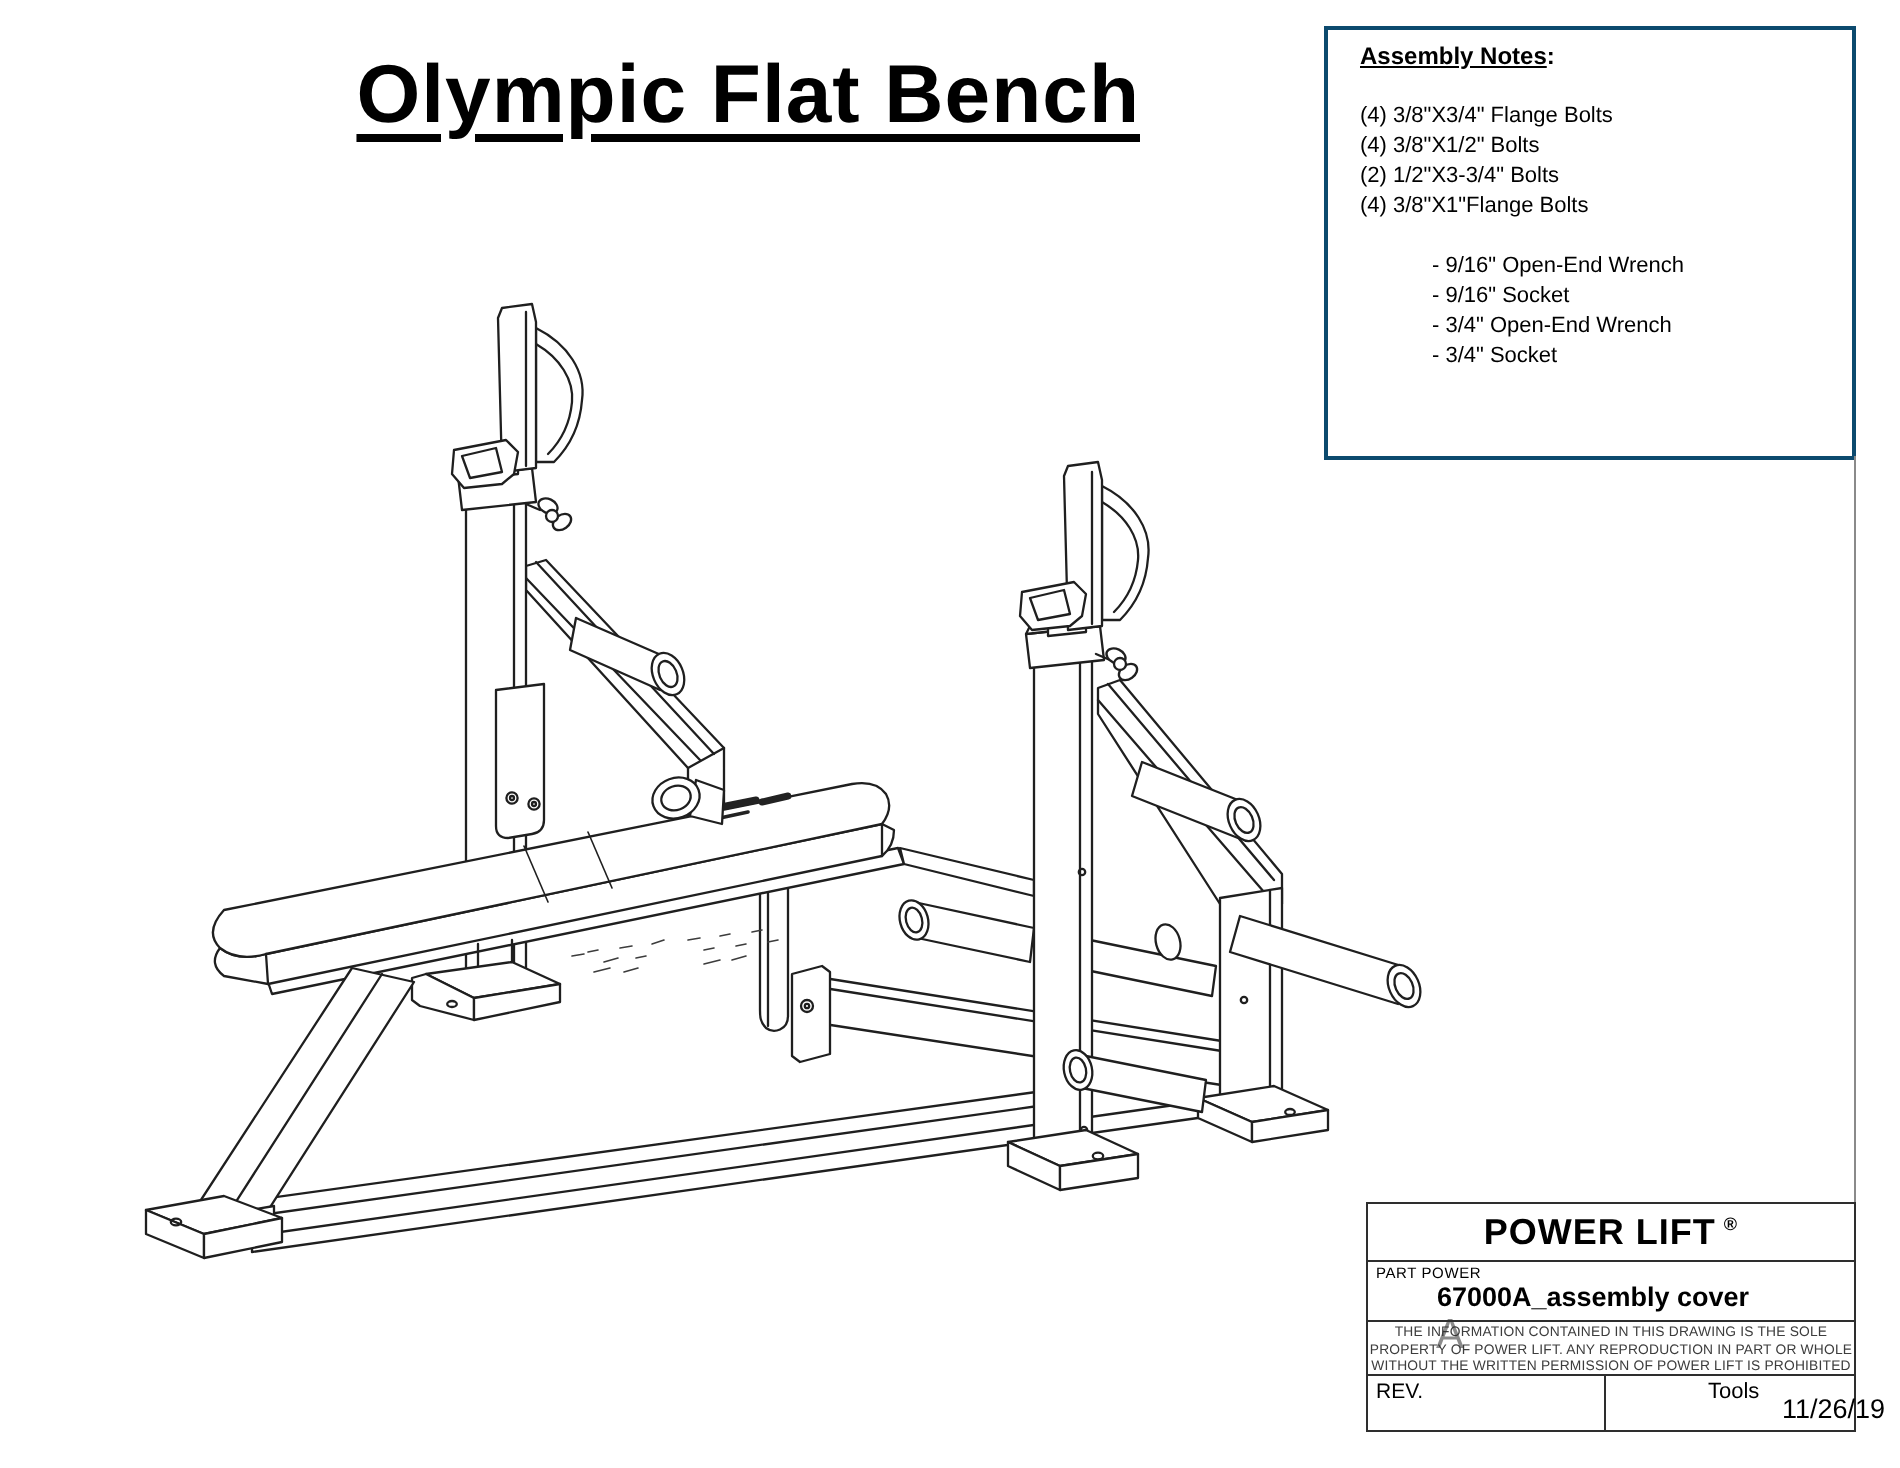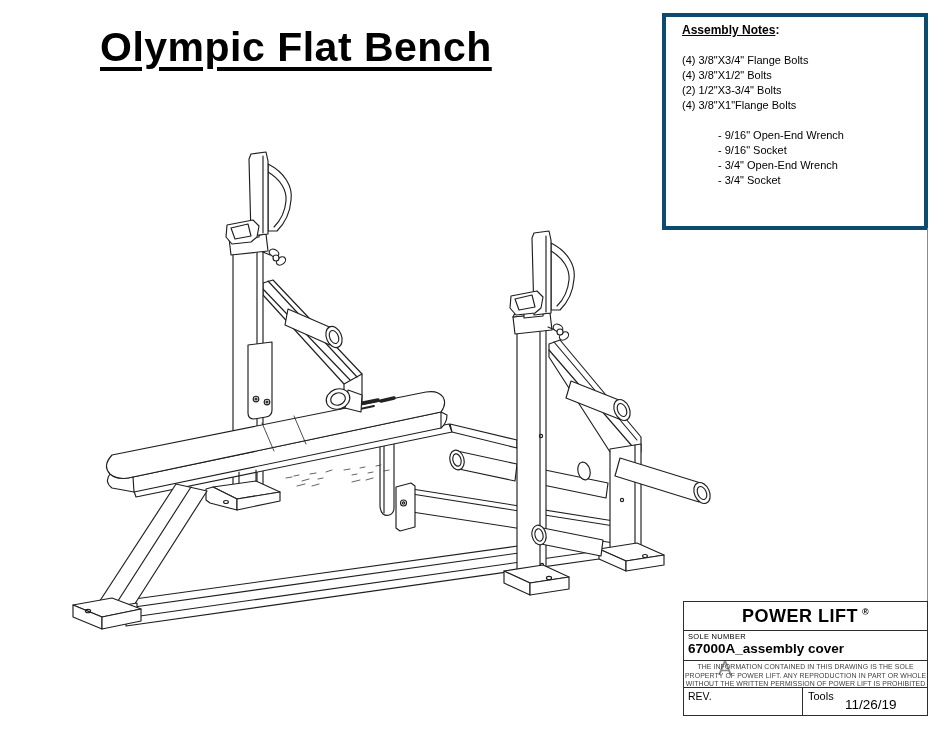--- a/index.html
+++ b/index.html
@@ -1,47 +1,47 @@
 <!DOCTYPE html>
 <html><head>
 <meta charset="utf-8">
 <style>
   html,body{margin:0;padding:0;background:#ffffff;}
   .sheet{position:relative;width:950px;height:734px;background:#ffffff;overflow:hidden;
          font-family:"Liberation Sans", sans-serif;color:#000;}
   
-  .main-title{position:absolute;left:100px;top:24px;width:470px;text-align:left;
+  .main-title{position:absolute;left:100px;top:24px;width:470px;text-align:right;
     font-size:41px;font-weight:bold;letter-spacing:0.5px;
     text-decoration:underline;text-decoration-thickness:3.5px;text-underline-offset:6px;}
   
   .notes-box{position:absolute;left:662px;top:13px;width:266px;height:217px;
-    border:4px solid #0c4a6e;box-sizing:border-box;padding:6px 0 0 16px;
+    border:2px solid #0c4a6e;box-sizing:border-box;padding:6px 0 0 16px;
     font-size:11px;line-height:15px;}
   .notes-heading{font-weight:bold;font-size:12px;margin-bottom:15px;}
   .notes-heading .u{text-decoration:underline;}
   .notes-gap{height:15px;}
   .tools-intro{margin-left:3px;}
   .tools-list{margin-left:36px;}
   
   .sheet-border-right{position:absolute;left:927px;top:228px;width:1px;height:375px;background:#8a8a8a;}
   
   .title-block{position:absolute;left:683px;top:601px;width:245px;height:115px;
     border:1.5px solid #2e2e2e;box-sizing:border-box;display:flex;flex-direction:column;}
   .tb-row{box-sizing:border-box;border-bottom:1px solid #2e2e2e;position:relative;}
   .tb-brand{height:29px;display:flex;align-items:center;justify-content:center;
     font-weight:bold;font-size:18px;letter-spacing:0.5px;}
   .tb-brand sup{font-size:9px;font-weight:bold;margin-left:4px;position:relative;top:-4px;}
   .tb-part{height:30px;padding:1px 4px;}
   .tb-part-label{font-size:7.5px;letter-spacing:0.3px;}
-  .tb-part-value{font-size:13.5px;font-weight:bold;margin-top:0px;padding-right:18px;}
+  .tb-part-value{font-size:13.5px;font-weight:bold;text-align:center;margin-top:0px;padding-right:18px;}
   .tb-legal{height:27px;text-align:center;font-size:6.9px;line-height:8.6px;color:#3d3d3d;
     letter-spacing:0.1px;padding-top:2px;overflow:visible;}
   .tb-legal .watermark-a{position:absolute;left:34px;top:3px;font-size:21px;color:#2e2e2e;
     opacity:.55;font-weight:normal;}
-  .tb-bottom{flex:1;border-bottom:none;display:flex;}
+  .tb-bottom{flex:1;border-bottom:none;display:flex;gap:46px;}
   .tb-rev{width:119px;border-right:1px solid #2e2e2e;box-sizing:border-box;
     font-size:10.5px;padding:2px 0 0 4px;}
   .tb-date{flex:1;position:relative;font-size:11px;padding:2px 0 0 5px;}
   .tb-date-value{position:absolute;left:42px;top:9px;font-size:13.5px;}
   
   .drawing{position:absolute;left:0;top:0;}
   .drawing path,.drawing line,.drawing ellipse,.drawing circle,.drawing polyline{vector-effect:none;}
 </style>
 </head>
 <body>
@@ -224,21 +224,21 @@
       <ellipse cx="539" cy="535" rx="4" ry="6.3" transform="rotate(-12 539 535)"></ellipse>
     </g>
   </svg>
 
   <div class="title-block">
     <div class="tb-row tb-brand">
       <span>POWER LIFT</span>
         <sup>®</sup>
     </div>
     <div class="tb-row tb-part">
-      <div class="tb-part-label">SOLE NUMBER</div>
+      <div class="tb-part-label">PART POWER</div>
       <div class="tb-part-value">67000A_assembly cover</div>
     </div>
     <div class="tb-row tb-legal">
       <span class="watermark-a">A</span>
       <div>THE  INFORMATION  CONTAINED  IN  THIS  DRAWING  IS  THE  SOLE</div>
       <div>PROPERTY OF POWER LIFT. ANY REPRODUCTION IN PART OR WHOLE</div>
       <div>WITHOUT THE WRITTEN PERMISSION OF POWER LIFT IS PROHIBITED</div>
     </div>
     <div class="tb-row tb-bottom">
       <div class="tb-rev">REV.</div>

